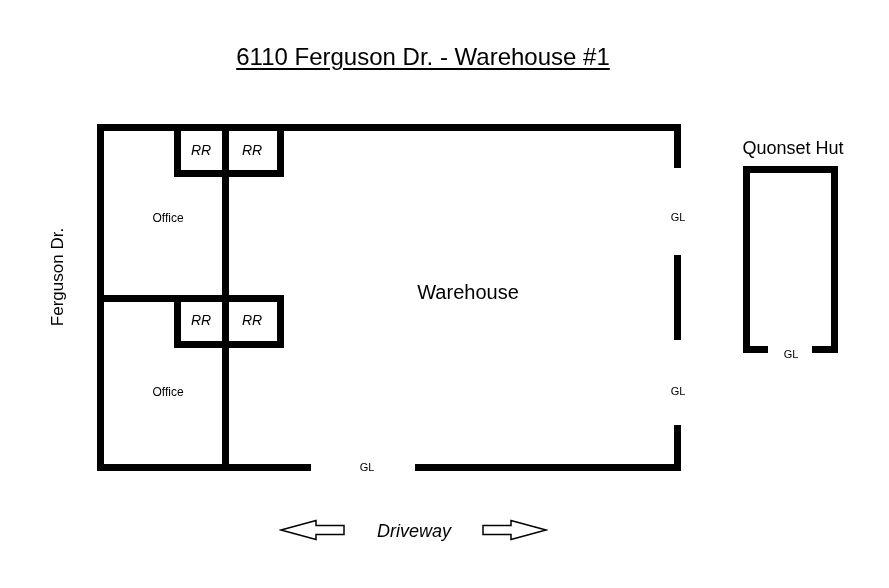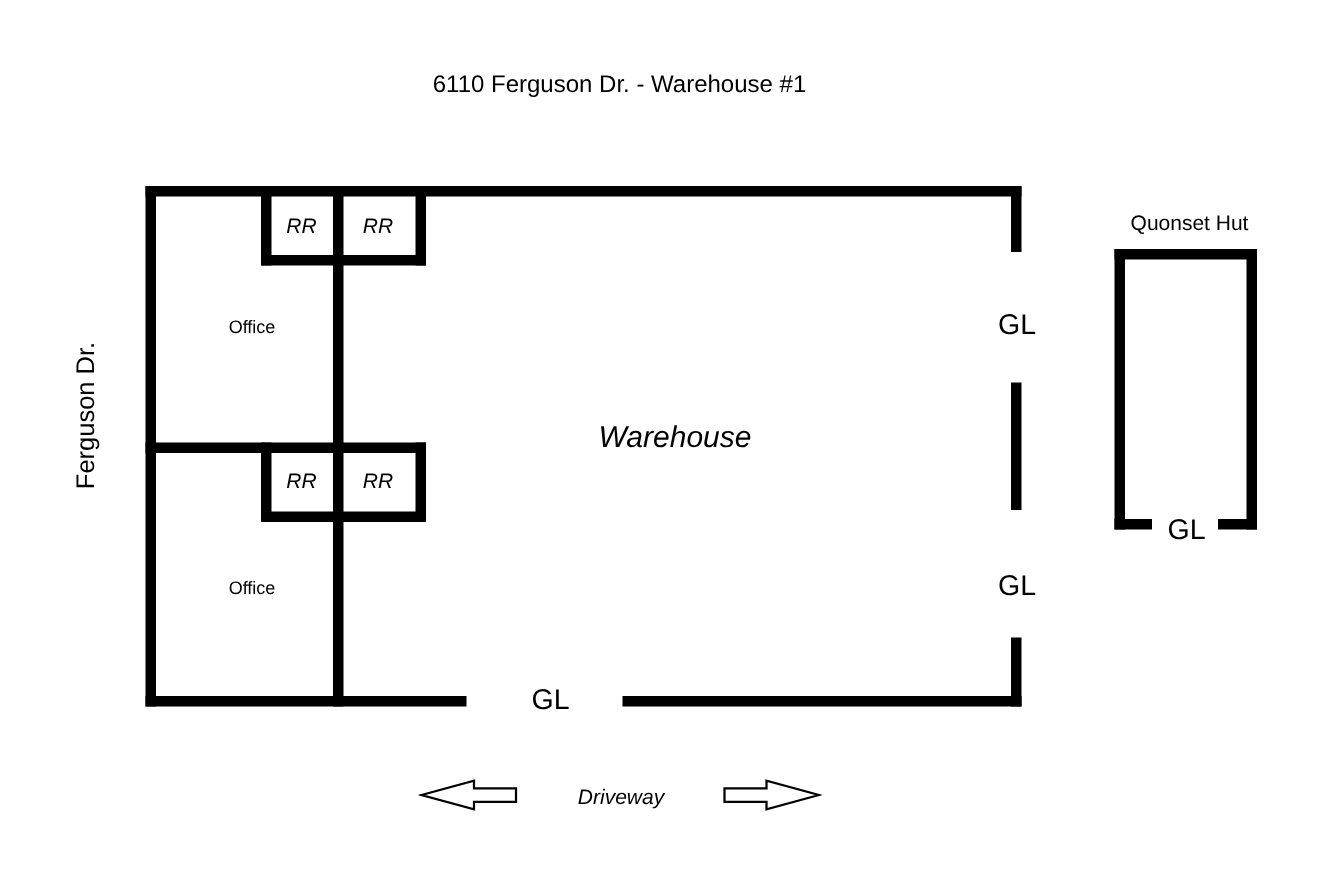--- a/index.html
+++ b/index.html
@@ -1,26 +1,26 @@
 <!DOCTYPE html>
 <html><head>
 <meta charset="utf-8">
 <style>
   html,body{margin:0;padding:0;background:#ffffff;color:#000000;
     font-family:"Liberation Sans", sans-serif;}
   .plan{position:relative;width:889px;height:588px;background:#ffffff;overflow:hidden;}
   .wall{position:absolute;background:#000000;}
   .lbl{position:absolute;transform:translate(-50%,-50%);white-space:nowrap;line-height:1;color:#000000;}
   .lbl-rot{position:absolute;transform:translate(-50%,-50%) rotate(-90deg);white-space:nowrap;line-height:1;color:#000000;}
-  .title{font-size:16px;text-underline-offset:3px;}
+  .title{font-size:24px;text-decoration:underline;text-underline-offset:3px;margin-left:10px;}
   .big{font-size:20px;}
-  .med{font-size:14px;text-align:center;}
+  .med{font-size:18px;text-align:center;}
   .room{font-size:12px;}
   .street{font-size:17px;}
-  .gl{font-size:19px;}
+  .gl{font-size:11px;}
   .rr{font-size:14px;font-style:italic;}
   svg{position:absolute;display:block;}
 </style>
 </head>
 <body>
 
 <div class="plan">
 
   <div class="lbl title" style="left:413px;top:57px;">6110 Ferguson Dr. - Warehouse #1</div>
 
@@ -40,21 +40,21 @@
   <div class="wall" style="left:174px;top:124px;width:7px;height:53px;"></div>
   <div class="wall" style="left:174px;top:170px;width:110px;height:7px;"></div>
   <div class="wall" style="left:277px;top:124px;width:7px;height:53px;"></div>
 
   <div class="wall" style="left:174px;top:295px;width:7px;height:53px;"></div>
   <div class="wall" style="left:174px;top:341px;width:110px;height:7px;"></div>
   <div class="wall" style="left:277px;top:295px;width:7px;height:53px;"></div>
 
   <div class="lbl room" style="left:168px;top:218px;">Office</div>
   <div class="lbl room" style="left:168px;top:392px;">Office</div>
-  <div class="lbl big" style="left:450px;top:292px;font-style:italic;">Warehouse</div>
+  <div class="lbl big" style="left:468px;top:292px;">Warehouse</div>
 
   <div class="lbl rr" style="left:201px;top:150px;">RR</div>
   <div class="lbl rr" style="left:252px;top:150px;">RR</div>
   <div class="lbl rr" style="left:201px;top:320px;">RR</div>
   <div class="lbl rr" style="left:252px;top:320px;">RR</div>
 
   <div class="lbl gl" style="left:678px;top:217px;">GL</div>
   <div class="lbl gl" style="left:678px;top:391px;">GL</div>
   <div class="lbl gl" style="left:367px;top:467px;">GL</div>
 

